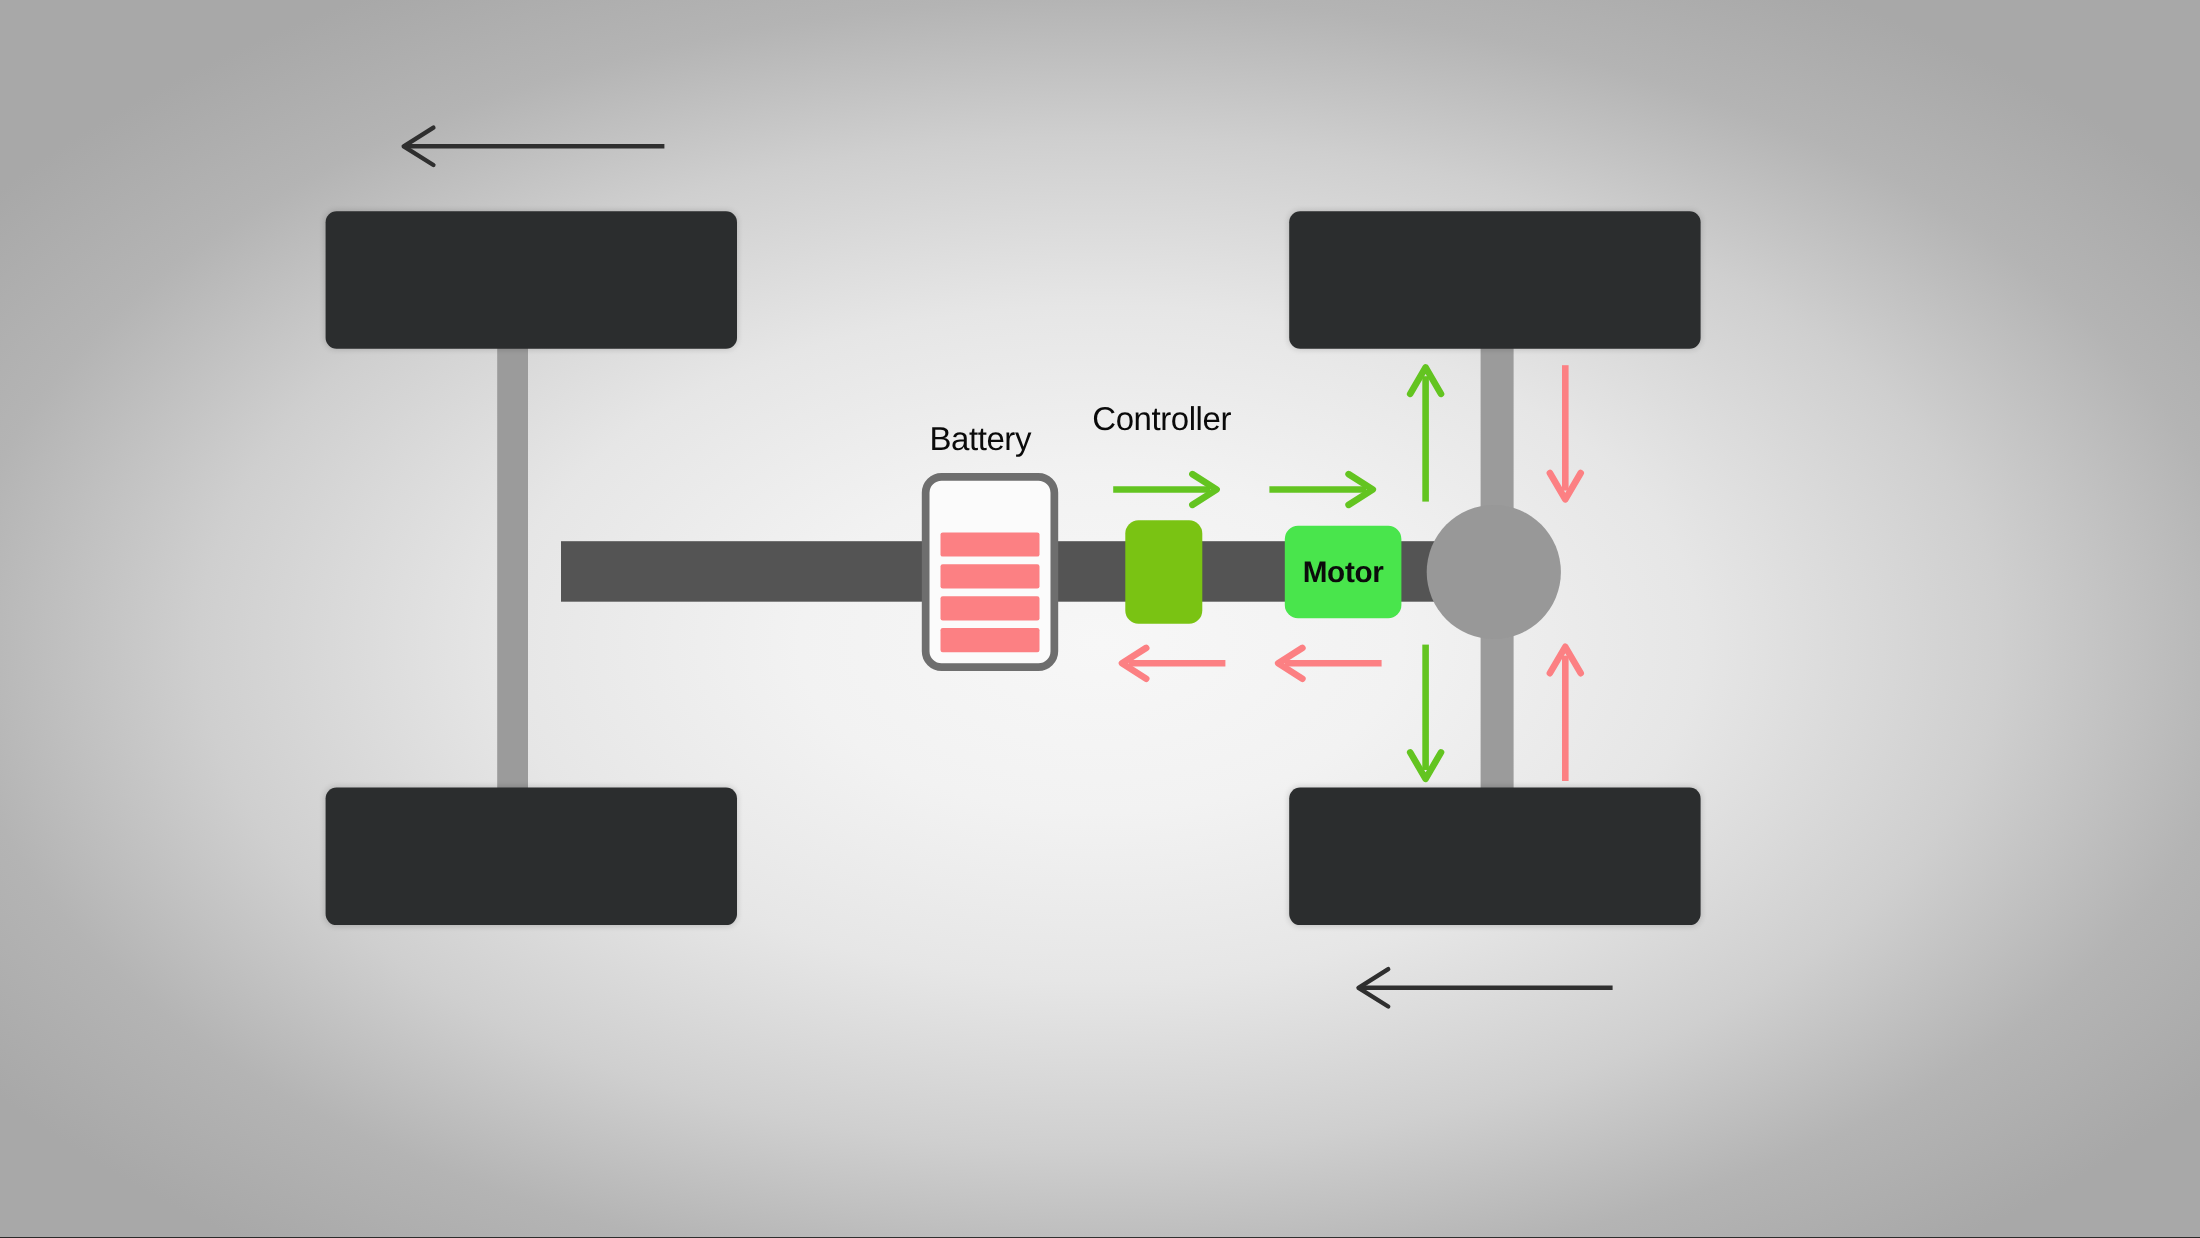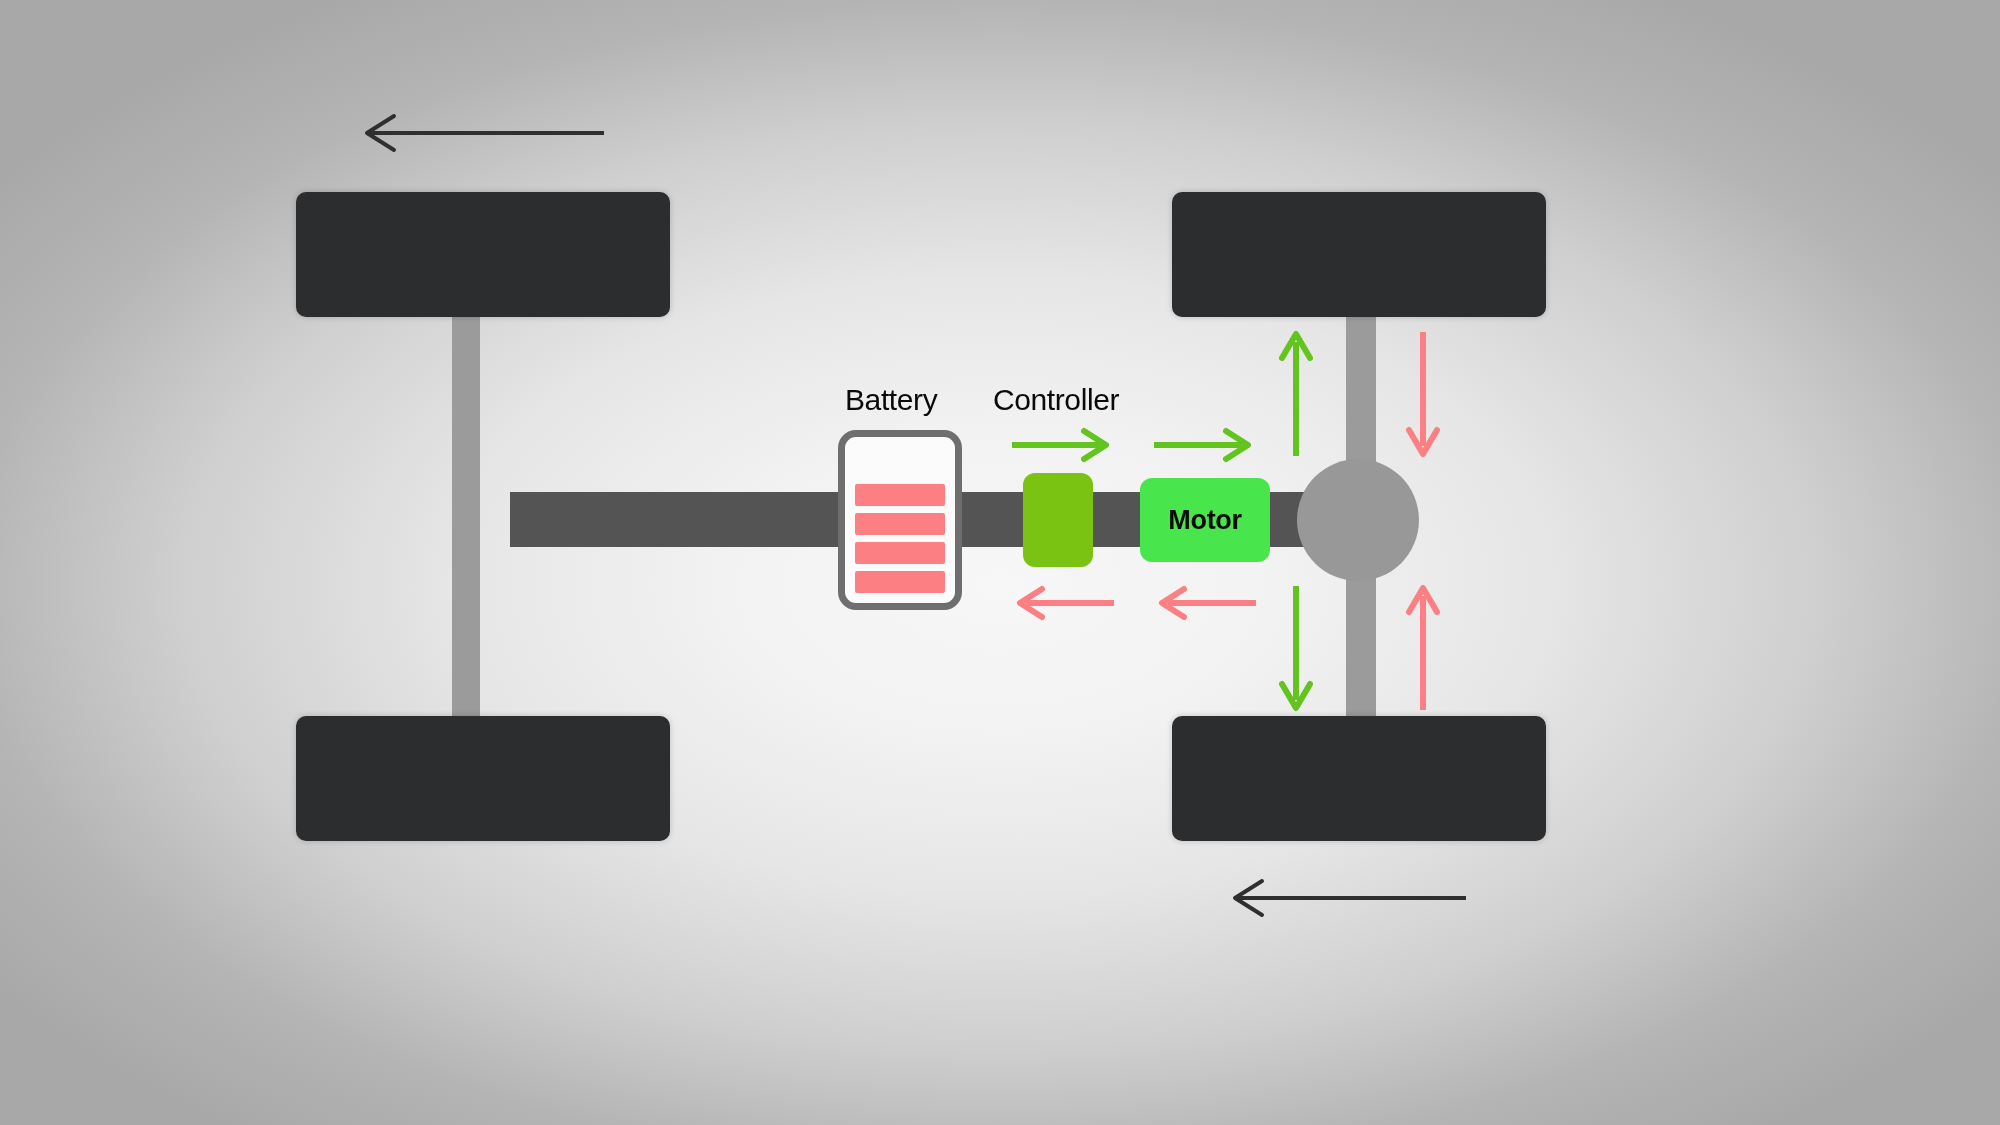--- a/index.html
+++ b/index.html
@@ -118,26 +118,26 @@
 
   <div class="battery-shell" style="left:838px; top:430px; width:124px; height:180px;">
     <div class="battery-cell"></div>
     <div class="battery-cell"></div>
     <div class="battery-cell"></div>
     <div class="battery-cell"></div>
   </div>
 
   <div class="block" style="left:1023px; top:473px; width:70px; height:94px; background:#7ac313;"></div>
 
-  <div class="block" style="left:1140px; top:478px; width:130px; height:84px; background:#49e54c;">
+  <div class="block" style="left:1168px; top:478px; width:106px; height:84px; background:#49e54c;">
     <span class="block-label">Motor</span>
   </div>
 
   <div class="caption" style="left:845px; top:383px;">Battery</div>
-  <div class="caption" style="left:993px; top:383px;">Controller</div>
+  <div class="caption" style="left:993px; top:365px;">Controller</div>
 
   <svg class="arrow-svg" style="left:1010px; top:428px;" width="106" height="34" viewBox="0 0 106 34">
     <line x1="2" y1="17" x2="90" y2="17" stroke="#63c420" stroke-width="6"></line>
     <polyline points="74,3 96,17 74,31" fill="none" stroke="#63c420" stroke-width="6" stroke-linecap="round" stroke-linejoin="round"></polyline>
   </svg>
   <svg class="arrow-svg" style="left:1152px; top:428px;" width="106" height="34" viewBox="0 0 106 34">
     <line x1="2" y1="17" x2="90" y2="17" stroke="#63c420" stroke-width="6"></line>
     <polyline points="74,3 96,17 74,31" fill="none" stroke="#63c420" stroke-width="6" stroke-linecap="round" stroke-linejoin="round"></polyline>
   </svg>
 

